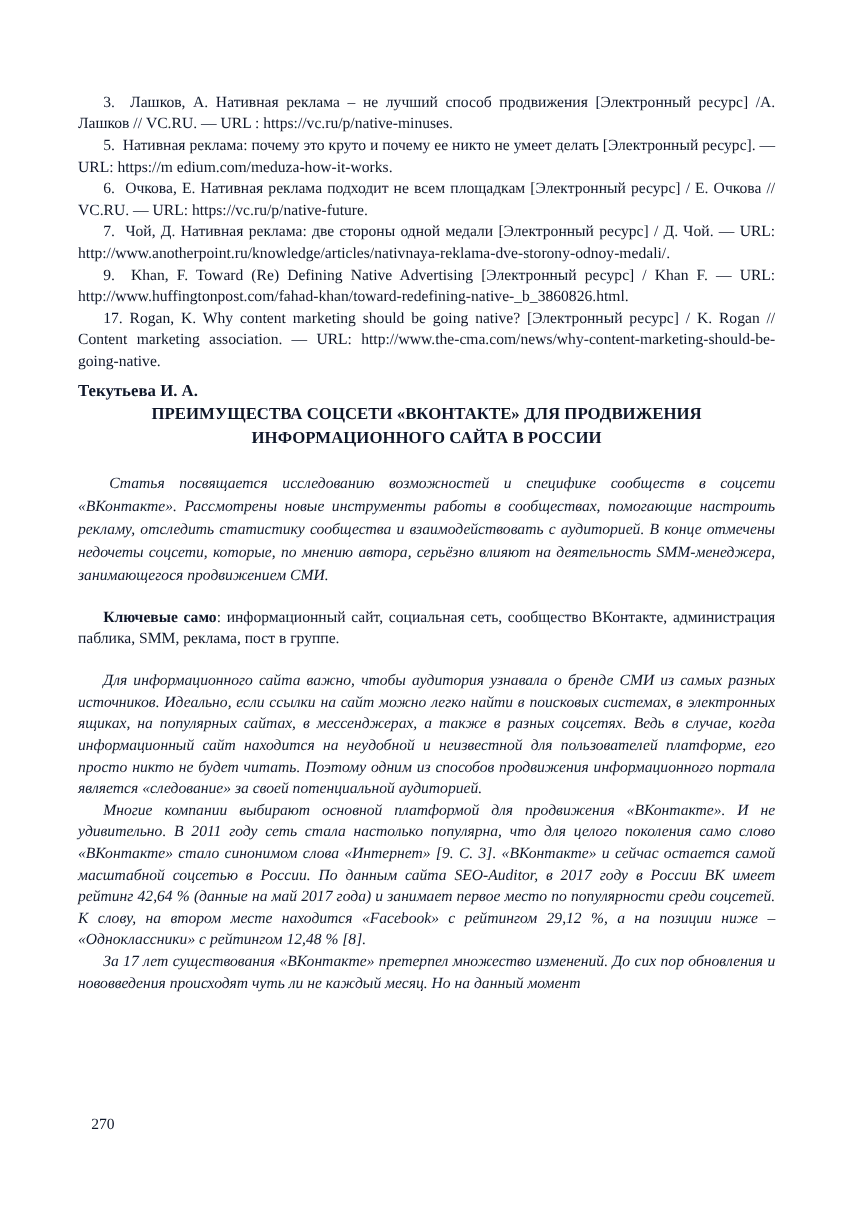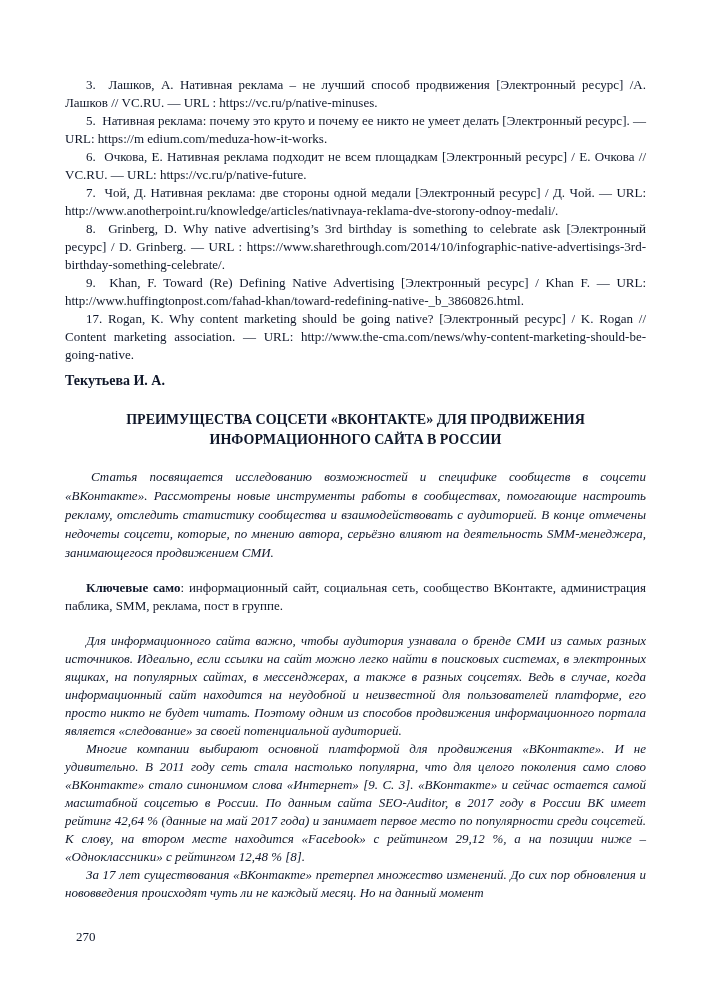--- a/index.html
+++ b/index.html
@@ -35,21 +35,21 @@
     margin-top: 7px !important;
     line-height: 19px;
   }
 
   .title {
     font-weight: bold;
     font-size: 14px;
     line-height: 20px;
     text-align: center;
     max-width: 482px;
-    margin: 20px auto 0 auto;
+    margin: 0 auto 0 auto;
   }
 
   .abstract {
     font-style: italic;
     text-align: justify;
     text-indent: 26px;
     margin-top: 17px !important;
     line-height: 19px;
   }
 
@@ -77,21 +77,20 @@
 </head>
 <body>
 
 <div class="page">
 
   <div class="references">
     <p class="ref">3.&nbsp; Лашков, А. Нативная реклама – не лучший способ продвижения [Электронный ресурс] /А. Лашков // VC.RU. — URL : https://vc.ru/p/native-minuses.</p>
     <p class="ref">5.&nbsp; Нативная реклама: почему это круто и почему ее никто не умеет делать [Электронный ресурс]. — URL: https://m edium.com/meduza-how-it-works.</p>
     <p class="ref">6.&nbsp; Очкова, Е. Нативная реклама подходит не всем площадкам [Электронный ресурс] / Е. Очкова // VC.RU. — URL: https://vc.ru/p/native-future.</p>
     <p class="ref">7.&nbsp; Чой, Д. Нативная реклама: две стороны одной медали [Электронный ресурс] / Д. Чой. — URL: http://www.anotherpoint.ru/knowledge/articles/nativnaya-reklama-dve-storony-odnoy-medali/.</p>
-    <p class="ref">8.&nbsp; Grinberg, D. Why native advertising’s 3rd birthday is something to celebrate ask [Электронный ресурс] / D. Grinberg. — URL : https://www.sharethrough.com/2014/10/infographic-native-advertisings-3rd-birthday-something-celebrate/.</p>
     <p class="ref">9.&nbsp; Khan, F. Toward (Re) Defining Native Advertising [Электронный ресурс] / Khan F. — URL: http://www.huffingtonpost.com/fahad-khan/toward-redefining-native-_b_3860826.html.</p>
     <p class="ref">17. Rogan, K. Why content marketing should be going native? [Электронный ресурс] / K. Rogan // Content marketing association. — URL: http://www.the-cma.com/news/why-content-marketing-should-be-going-native.</p>
   </div>
 
   <p class="author">Текутьева И. А.</p>
 
   <h1 class="title">ПРЕИМУЩЕСТВА СОЦСЕТИ «ВКОНТАКТЕ» ДЛЯ ПРОДВИЖЕНИЯ ИНФОРМАЦИОННОГО САЙТА В РОССИИ</h1>
 
   <p class="abstract">Статья посвящается исследованию возможностей и специфике сообществ в соцсети «ВКонтакте». Рассмотрены новые инструменты работы в сообществах, помогающие настроить рекламу, отследить статистику сообщества и взаимодействовать с аудиторией. В конце отмечены недочеты соцсети, которые, по мнению автора, серьёзно влияют на деятельность SMM-менеджера, занимающегося продвижением СМИ.</p>
 

